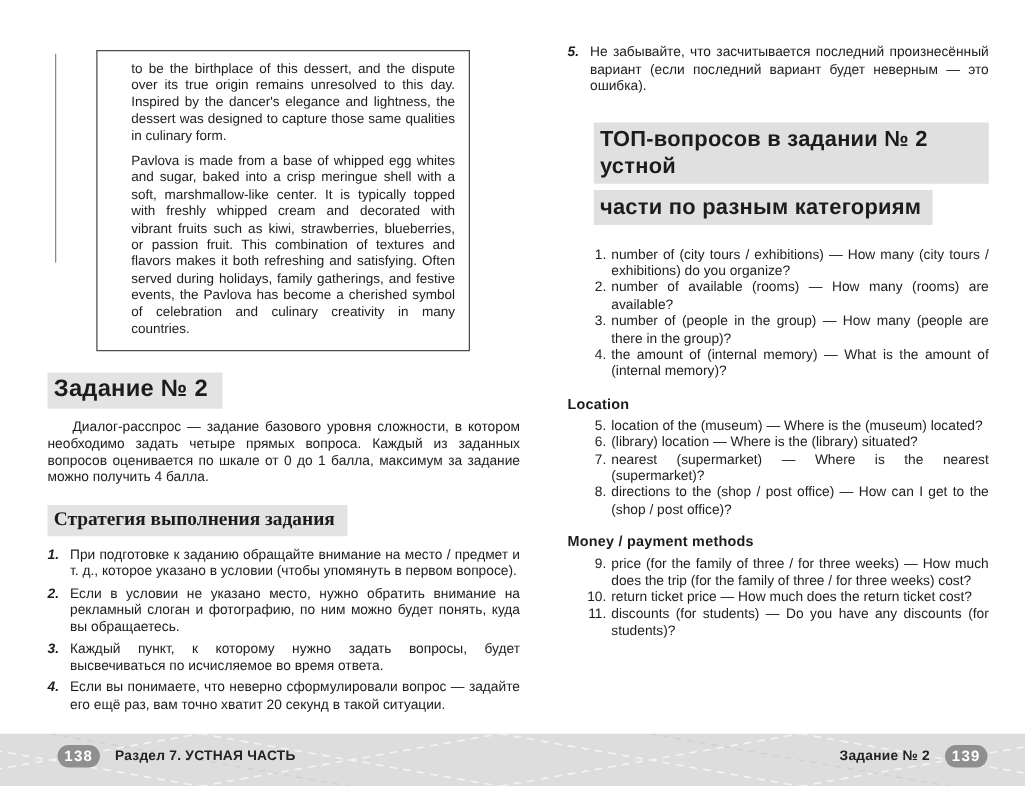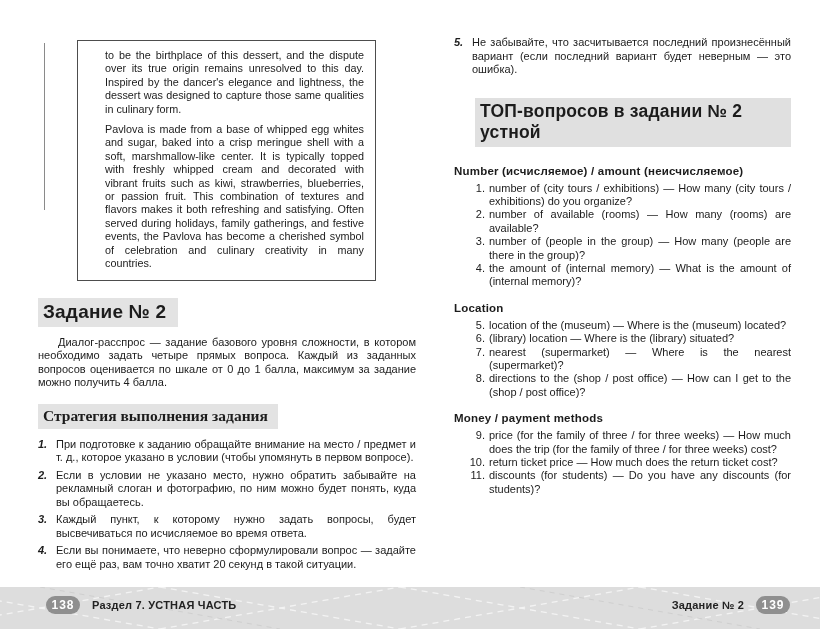--- a/index.html
+++ b/index.html
@@ -147,21 +147,21 @@
     <span class="h2">Стратегия выполнения задания</span>
   </div>
 
   <div class="numlist">
     <div class="item">
       <span class="num">1.</span>
       <span class="txt txt-just">При подготовке к заданию обращайте внимание на место / предмет и т. д., которое указано в условии (чтобы упомянуть в первом вопросе).</span>
     </div>
     <div class="item">
       <span class="num">2.</span>
-      <span class="txt txt-just">Если в условии не указано место, нужно обратить забывайте на рекламный слоган и фотографию, по ним можно будет понять, куда вы обращаетесь.</span>
+      <span class="txt txt-just">Если в условии не указано место, нужно обратить внимание на рекламный слоган и фотографию, по ним можно будет понять, куда вы обращаетесь.</span>
     </div>
     <div class="item">
       <span class="num">3.</span>
       <span class="txt txt-just">Каждый пункт, к которому нужно задать вопросы, будет высвечиваться по исчисляемое во время ответа.</span>
     </div>
     <div class="item">
       <span class="num">4.</span>
       <span class="txt txt-just">Если вы понимаете, что неверно сформулировали вопрос — задайте его ещё раз, вам точно хватит 20 секунд в такой ситуации.</span>
     </div>
   </div>
@@ -169,24 +169,24 @@
 
 <div class="right-page">
 
   <div class="item5">
     <span class="num">5.</span>
     <span class="txt txt-just">Не забывайте, что засчитывается последний произнесённый вариант (если последний вариант будет неверным — это ошибка).</span>
   </div>
 
   <div class="big-heading">
     <span class="line">ТОП-вопросов в задании № 2 устной</span><br>
+    <span class="line">части по разным категориям</span>
   </div>
 
   <div class="section">
-    <div class="section-title">Number (исчисляемое) / amount (неисчисляемое)</div>
     <div class="sec-list">
       <div class="item">
         <span class="num">1.</span>
         <span class="txt txt-just">number of (city tours / exhibitions) — How many (city tours / exhibitions) do you organize?</span>
       </div>
       <div class="item">
         <span class="num">2.</span>
         <span class="txt txt-just">number of available (rooms) — How many (rooms) are available?</span>
       </div>
       <div class="item">

